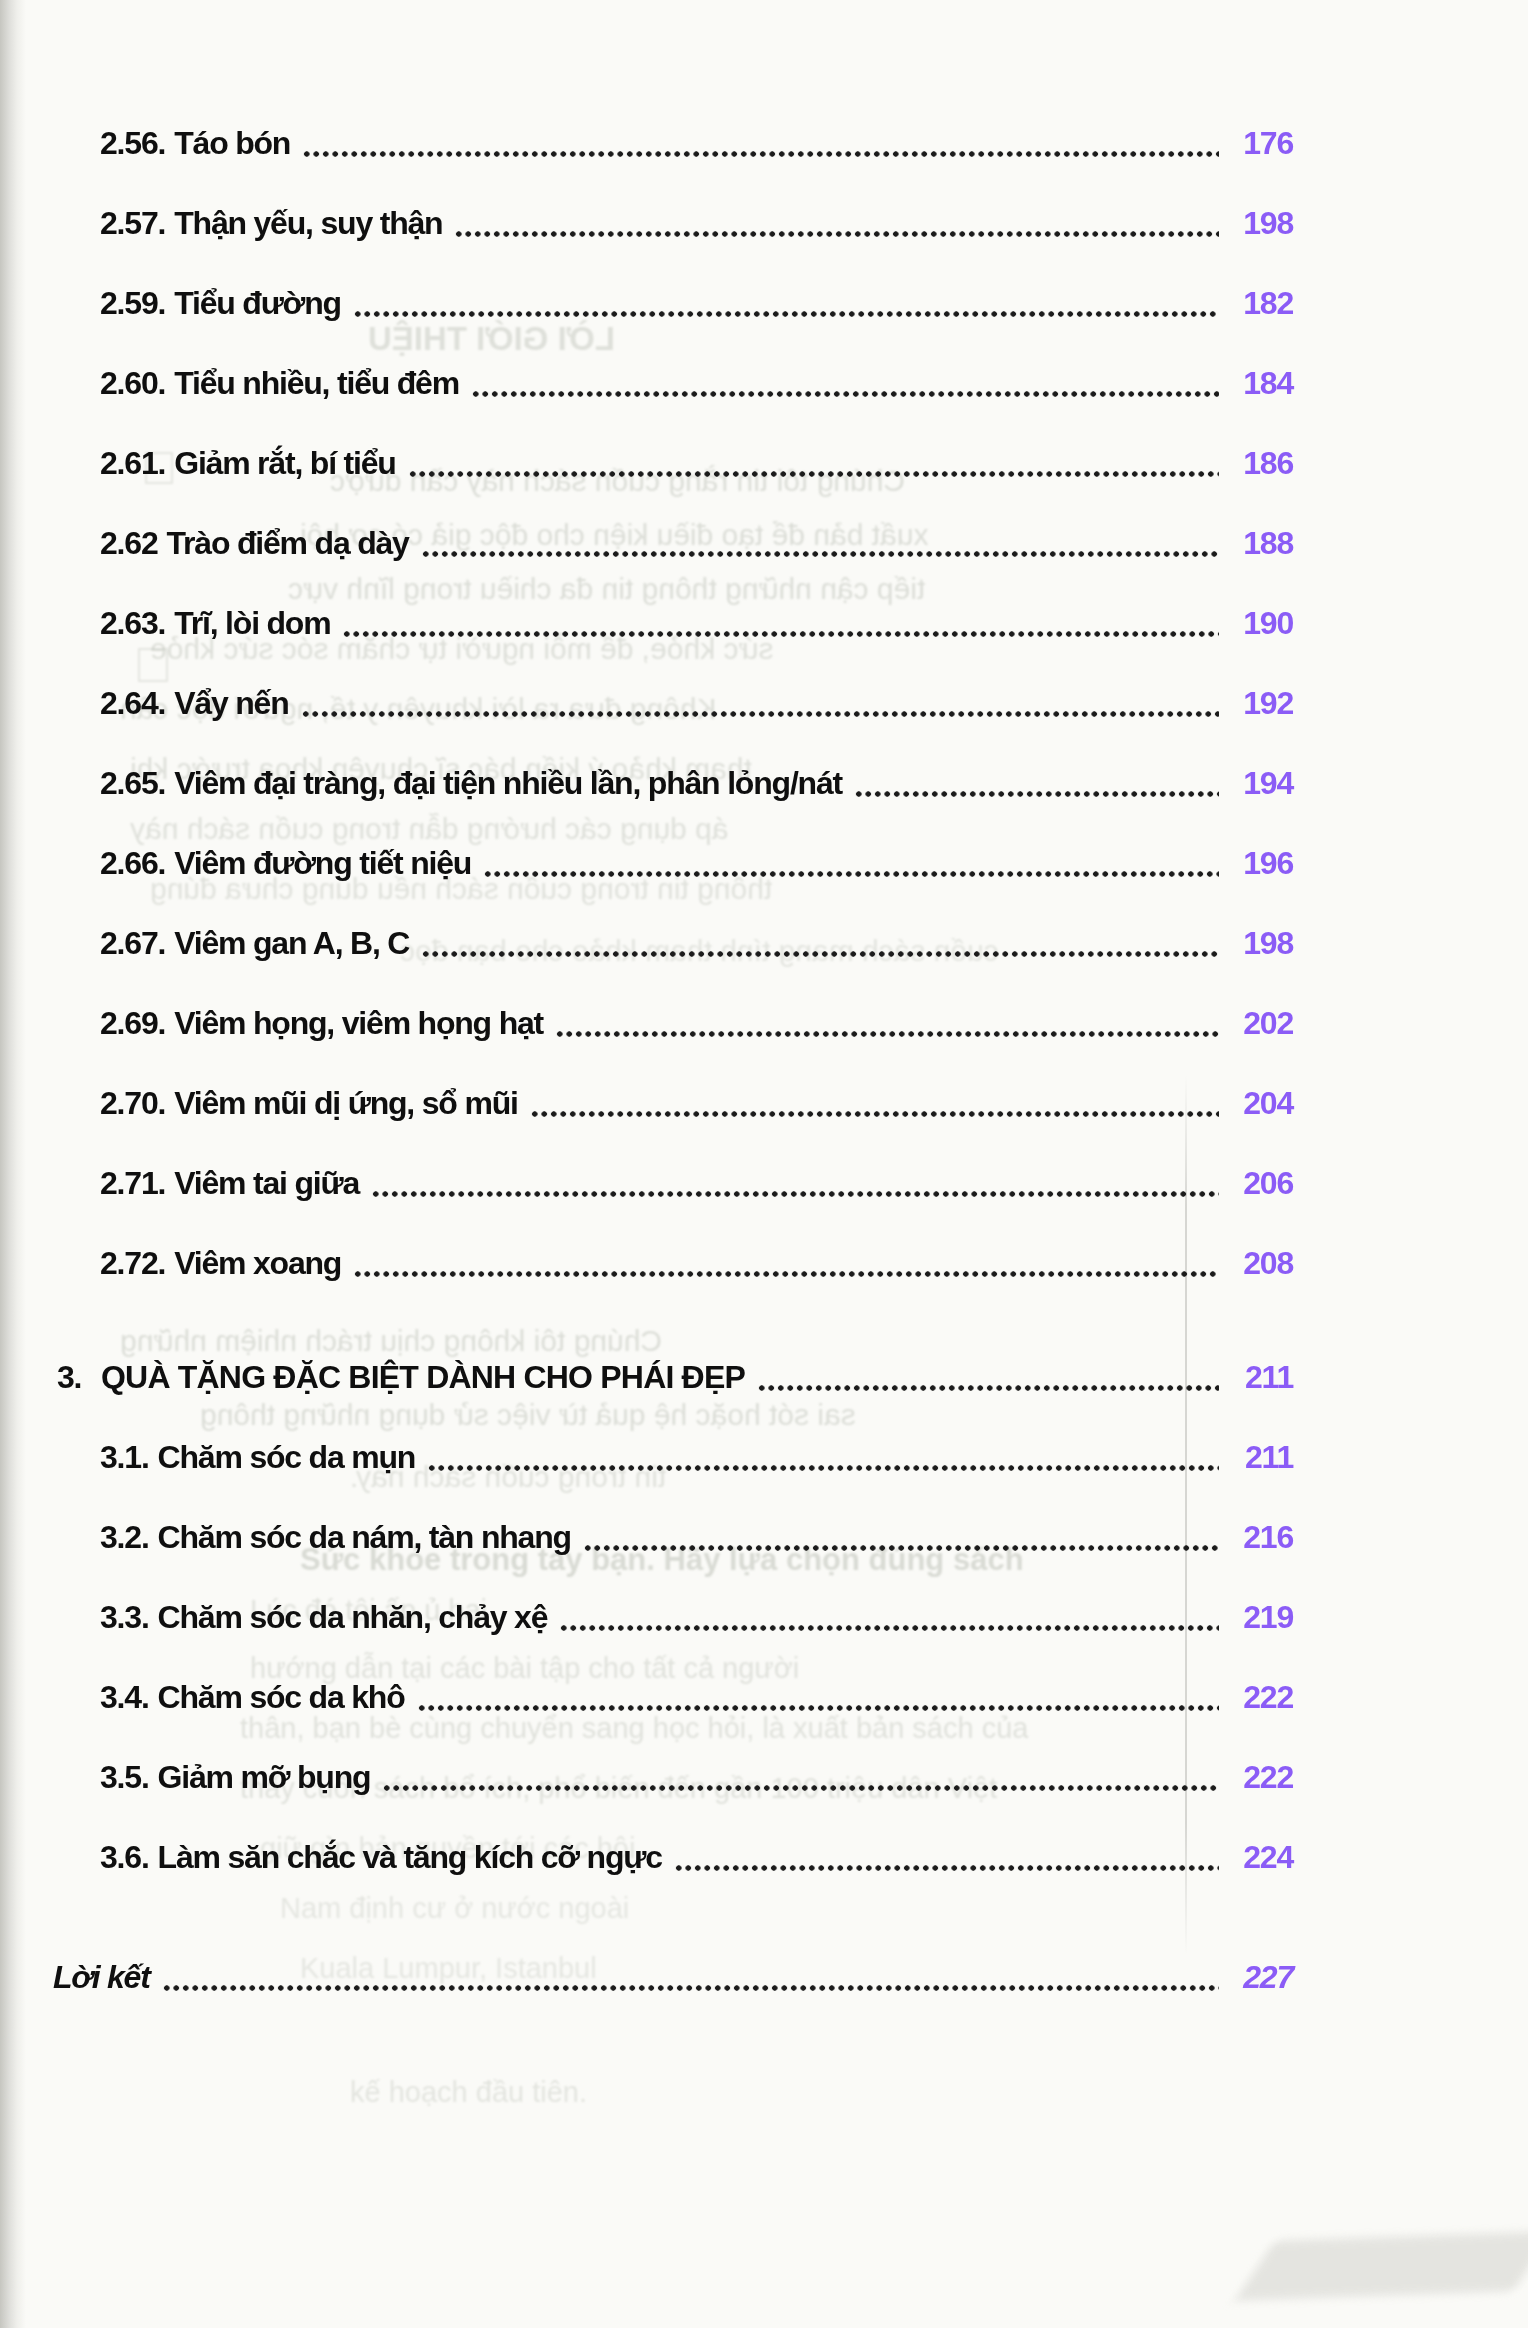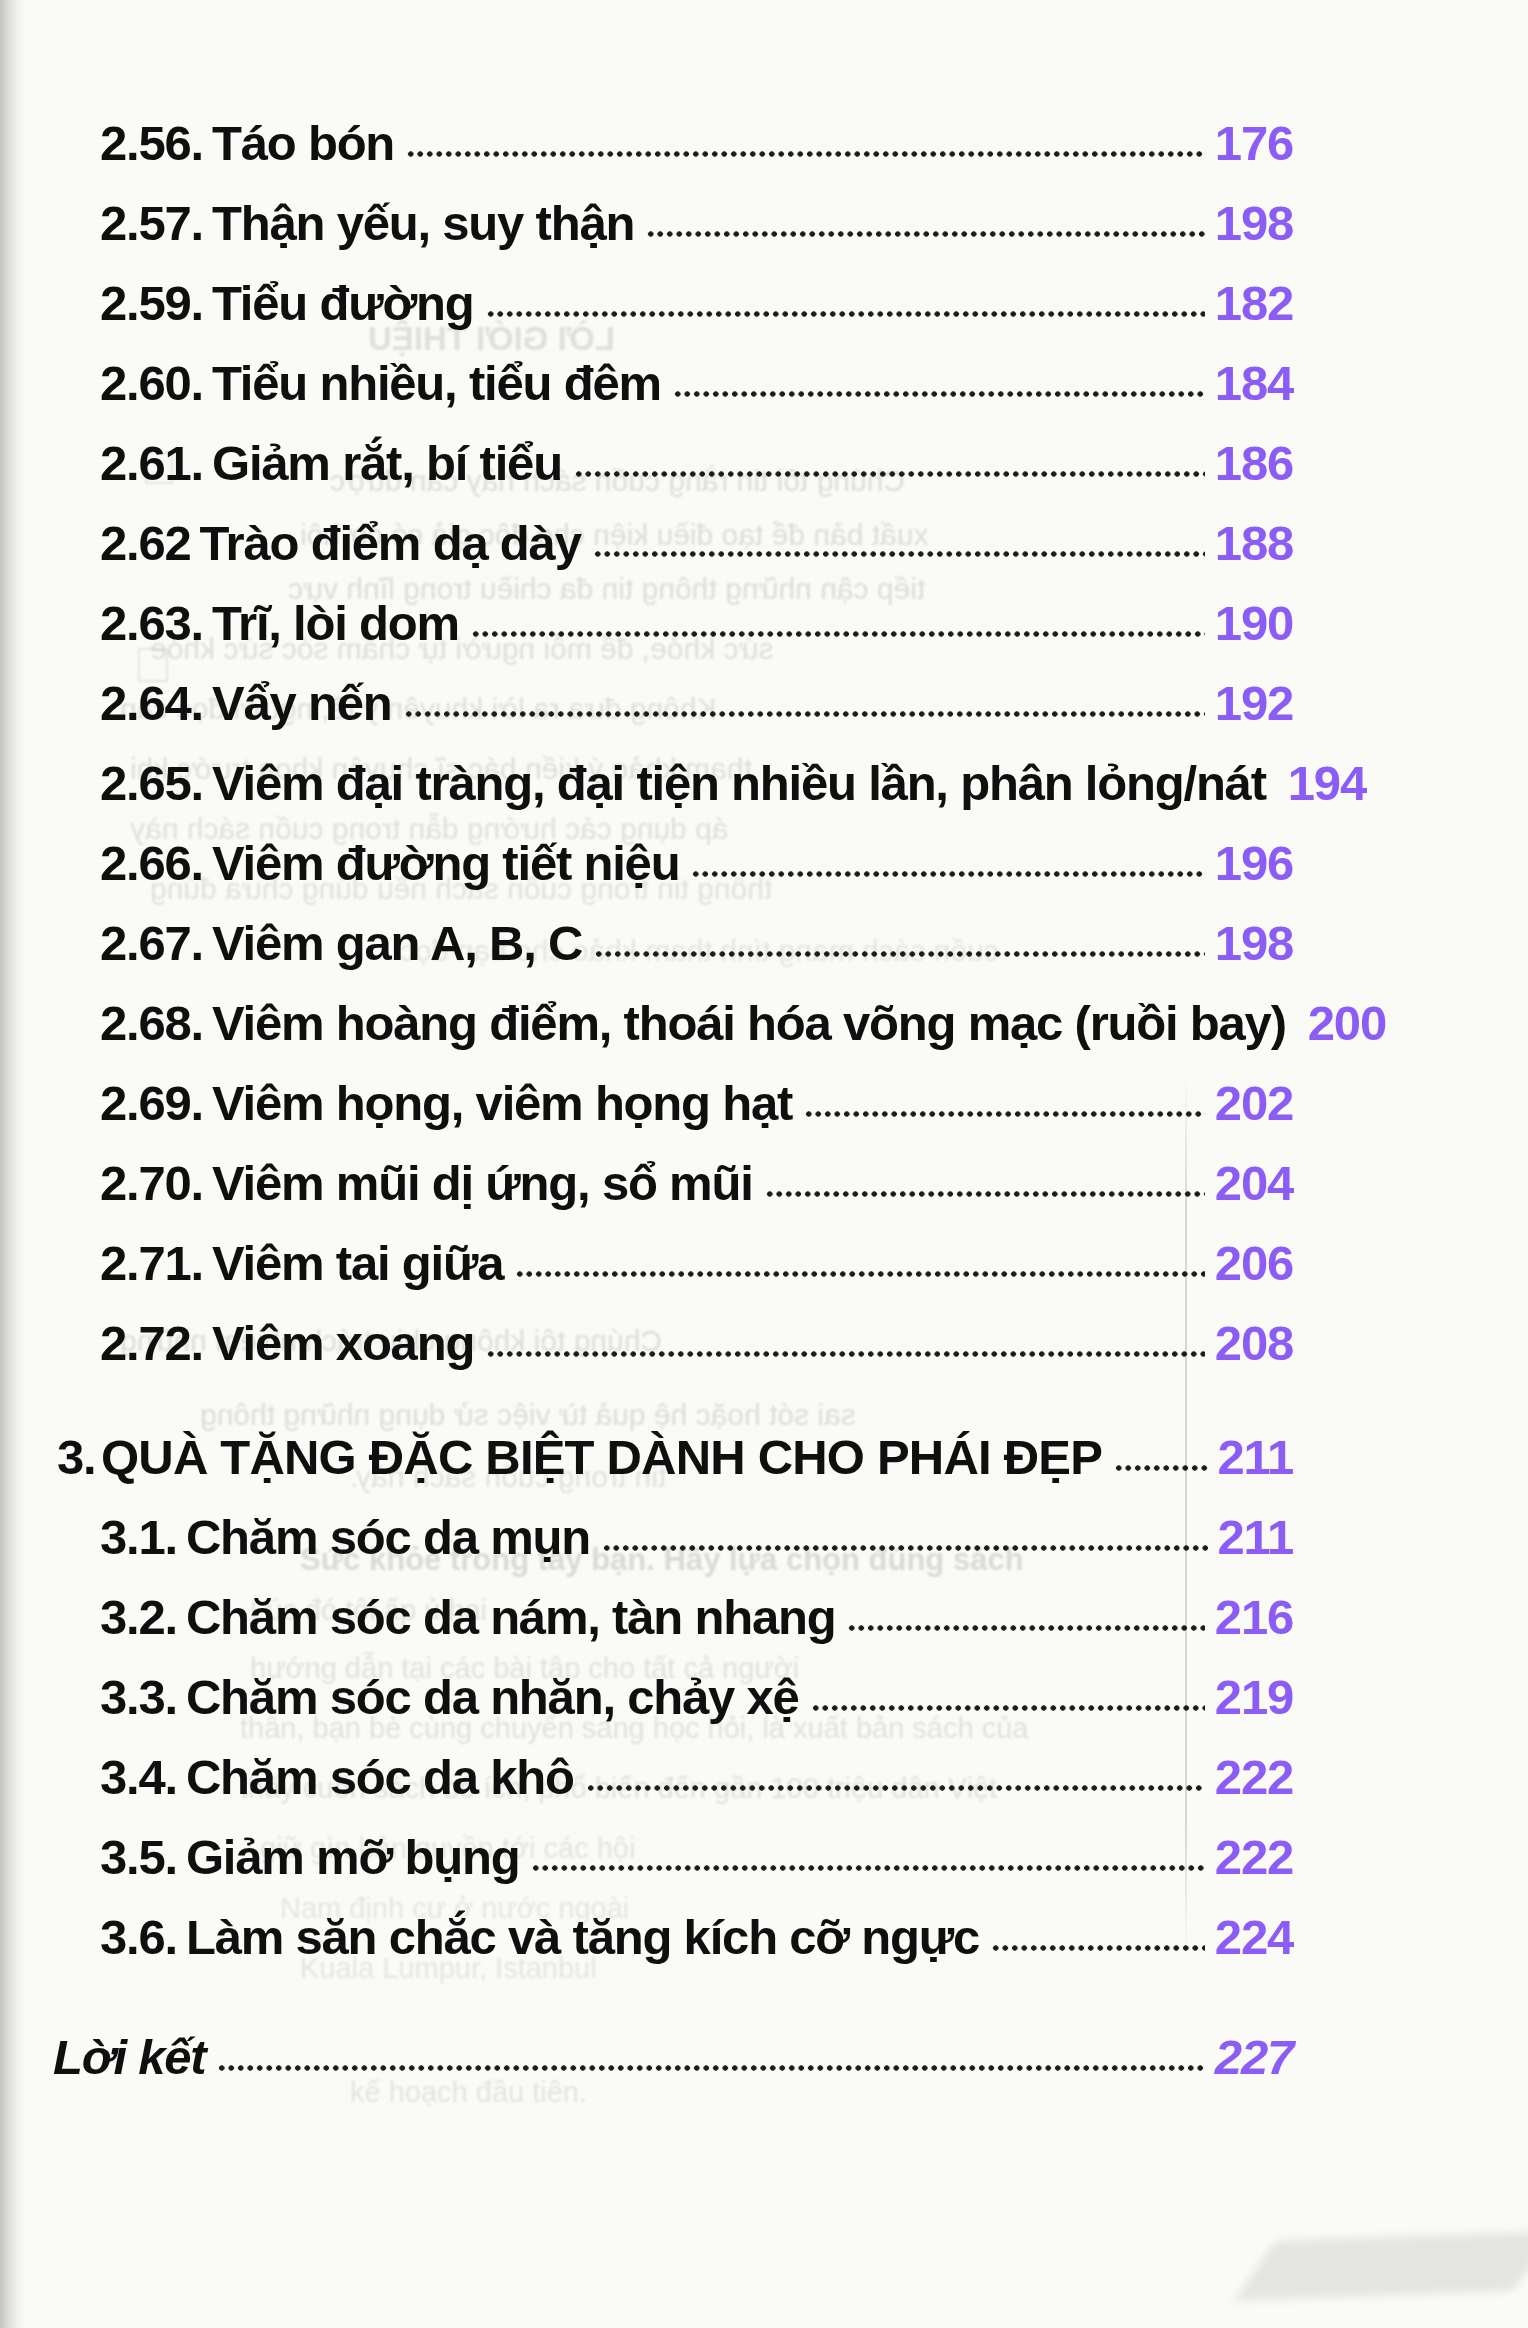--- a/index.html
+++ b/index.html
@@ -22,21 +22,21 @@
   
   .toc {
     position: absolute;
     left: 45px; top: 103px;
     width: 1248px;
   }
   .row {
     display: flex;
     align-items: center;
     height: 80px;
-    font-size: 49px;
+    font-size: 32px;
     font-weight: bold;
     letter-spacing: -1.2px;
     white-space: nowrap;
   }
   .row.entry { padding-left: 55px; }
   .row.entry .num { margin-right: 9px; }
   .row.section { margin-top: 34px; padding-left: 12px; }
   .row.section .num { flex: 0 0 44px; }
   .row.section .label { letter-spacing: -0.8px; }
   .row.footer { margin-top: 40px; padding-left: 8px; font-style: italic; }
@@ -187,26 +187,20 @@
     <div class="leader"></div>
     <span class="page-num">196</span>
   </div>
     <div class="row entry">
     <span class="num">2.67.</span>
     <span class="label">Viêm gan A, B, C</span>
     <div class="leader"></div>
     <span class="page-num">198</span>
   </div>
     <div class="row entry">
-    <span class="num">2.68.</span>
-    <span class="label">Viêm hoàng điểm, thoái hóa võng mạc (ruồi bay)</span>
-    <div class="leader"></div>
-    <span class="page-num">200</span>
-  </div>
-    <div class="row entry">
     <span class="num">2.69.</span>
     <span class="label">Viêm họng, viêm họng hạt</span>
     <div class="leader"></div>
     <span class="page-num">202</span>
   </div>
     <div class="row entry">
     <span class="num">2.70.</span>
     <span class="label">Viêm mũi dị ứng, sổ mũi</span>
     <div class="leader"></div>
     <span class="page-num">204</span>

